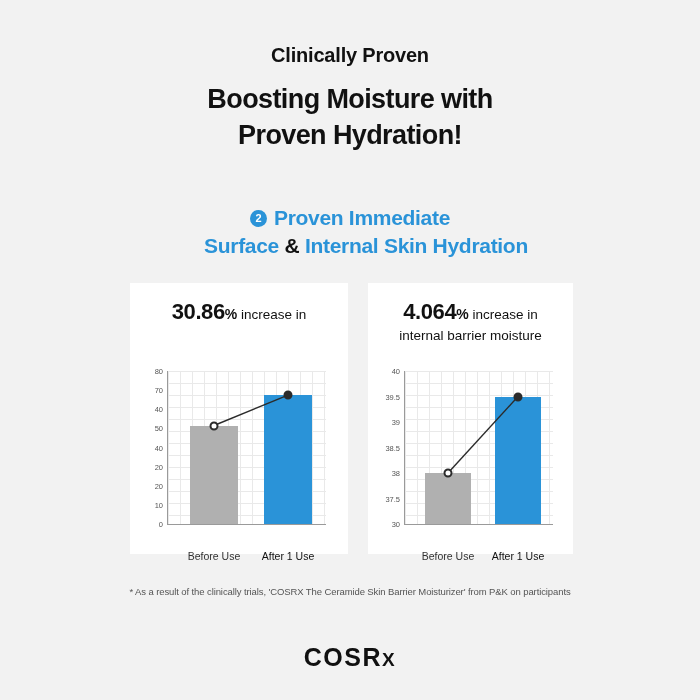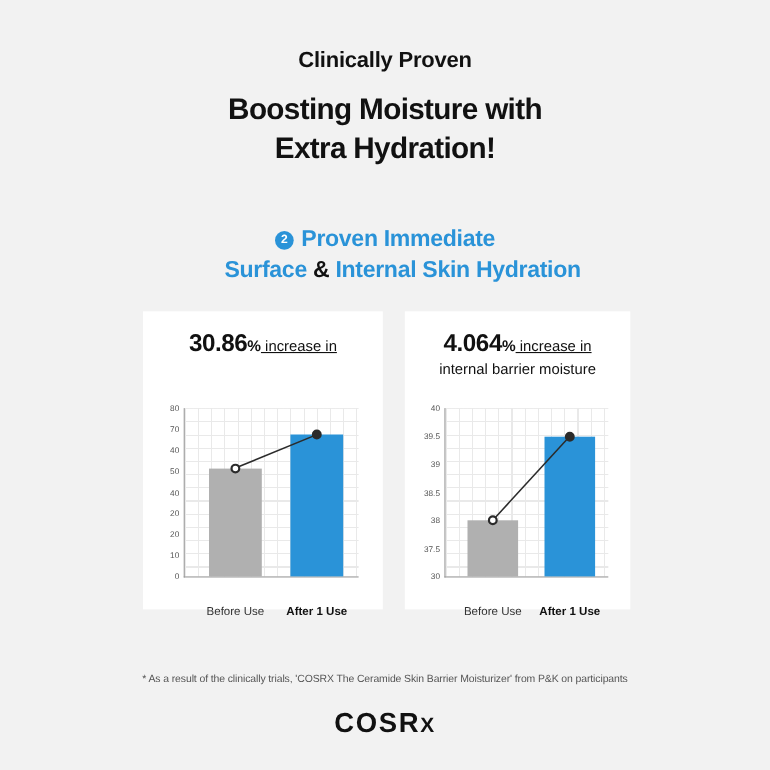--- a/index.html
+++ b/index.html
@@ -109,21 +109,20 @@
     font-weight: bold;
     letter-spacing: -0.4px;
   }
   .chart-note .pct {
     font-size: 14px;
     font-weight: bold;
   }
   .chart-note .small {
     font-size: 13.5px;
     font-weight: normal;
-    text-decoration: underline;
   }
   .chart-note .line2 {
     display: block;
     font-size: 13.5px;
     margin-top: 1px;
   }
 
   
   .plot {
     position: absolute;
@@ -158,21 +157,21 @@
 
   .xlabel {
     position: absolute;
     top: 100%;
     margin-top: 26px;
     transform: translateX(-50%);
     font-size: 10.5px;
     color: #333333;
     white-space: nowrap;
   }
-  .xlabel.bold { font-weight: bold; color: #111111; }
+  .xlabel.bold { font-weight: normal; color: #111111; }
 
   .marker {
     position: absolute;
     width: 9px;
     height: 9px;
     border-radius: 50%;
     transform: translate(-50%, -50%);
     box-sizing: border-box;
   }
   .marker.open { background: #ffffff; border: 2px solid #2b2b2b; }
@@ -182,21 +181,21 @@
     position: absolute;
     left: 0; top: 0;
     width: 100%; height: 100%;
     overflow: visible;
     pointer-events: none;
   }
 
   
   .footnote {
     position: absolute;
-    top: 612px;
+    top: 586px;
     left: 0;
     width: 700px;
     text-align: center;
     font-size: 9.5px;
     color: #555555;
     letter-spacing: -0.1px;
   }
   .logo {
     position: absolute;
     top: 643px;
@@ -212,21 +211,21 @@
 </style>
 </head>
 <body>
 
 <div id="page">
 
   <div class="eyebrow">Clinically Proven</div>
 
   <div class="headline">
     <span>Boosting Moisture with</span>
-    <span class="l2">Extra Hydration!</span>
+    <span class="l2">Proven Hydration!</span>
   </div>
 
   <div class="subhead">
     <div class="row1">
       <span class="badge-num">2</span>
       <span>Proven Immediate</span>
     </div>
     <div class="row2">
       <span>Surface </span><span class="amp">&amp;</span><span> Internal Skin Hydration</span>
     </div>

